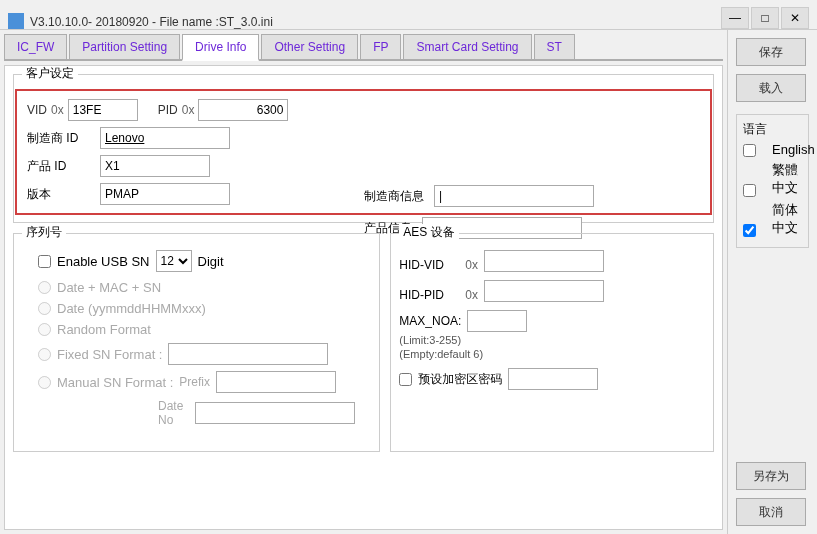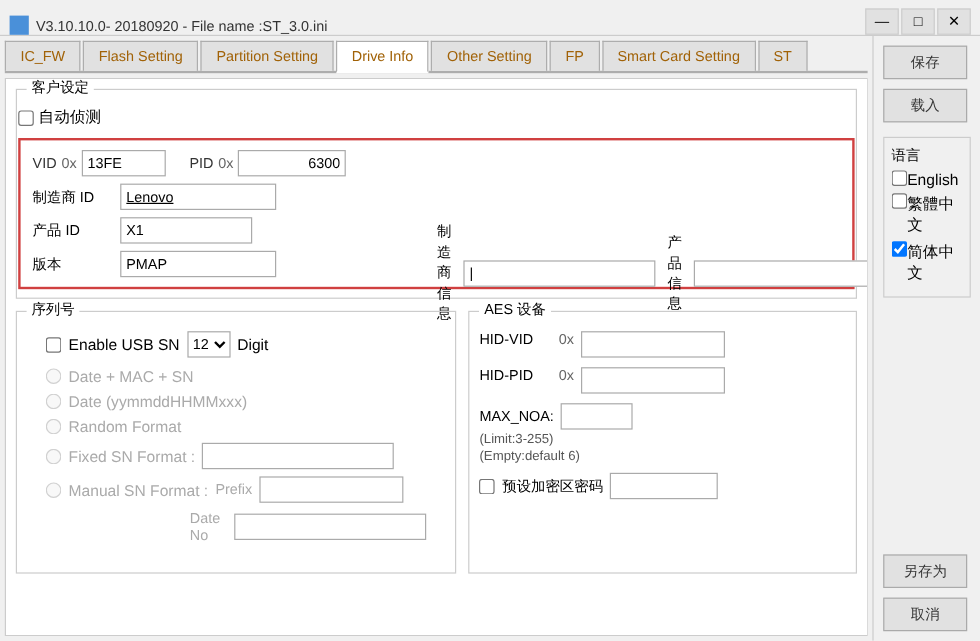--- a/index.html
+++ b/index.html
@@ -5,51 +5,51 @@
     * { box-sizing: border-box; margin: 0; padding: 0; font-family: 'Microsoft YaHei', SimSun, Arial, sans-serif; font-size: 13px; }
     body { width: 817px; height: 534px; background: #f0f0f0; overflow: hidden; }
     .title-bar { background: #f0f0f0; height: 30px; display: flex; align-items: flex-end; padding: 0 8px; border-bottom: 1px solid #ccc; }
     .title-bar-icon { width: 16px; height: 16px; margin-right: 6px; background: #4a90d9; display: inline-block; }
     .title-text { font-size: 12px; color: #333; flex: 1; }
     .title-controls { display: flex; gap: 2px; }
     .title-btn { width: 28px; height: 22px; border: 1px solid #ccc; background: #e1e1e1; cursor: pointer; font-size: 12px; display: flex; align-items: center; justify-content: center; }
     .main { display: flex; height: calc(534px - 30px); }
     .content { flex: 1; display: flex; flex-direction: column; padding: 4px; }
     .tab-bar { display: flex; border-bottom: 2px solid #adadad; margin-bottom: 4px; }
-    .tab { padding: 5px 12px; border: 1px solid #adadad; border-bottom: none; background: #e1e1e1; cursor: pointer; margin-right: 2px; font-size: 12px; color: #a16207; }
+    .tab { padding: 5px 12px; border: 1px solid #adadad; border-bottom: none; background: #e1e1e1; cursor: pointer; margin-right: 2px; font-size: 12px; color: #6d28d9; }
     .tab.active { background: #fff; border-bottom: 2px solid #fff; margin-bottom: -2px; }
     .panel { flex: 1; background: #fff; border: 1px solid #ccc; padding: 8px; overflow: auto; }
     .section { border: 1px solid #ccc; padding: 1px; margin-bottom: 10px; position: relative; }
     .section-title { position: absolute; top: -10px; left: 8px; background: #fff; padding: 0 4px; font-size: 12px; }
     .customer-section { padding-top: 14px; }
     .auto-detect { margin-bottom: 8px; display: flex; align-items: center; gap: 4px; }
     .vid-pid-group { display: flex; align-items: center; gap: 4px; }
     .label-sm { font-size: 12px; color: #333; }
     .hex-label { font-size: 12px; color: #666; }
     input[type="text"] { height: 22px; border: 1px solid #aaa; padding: 0 4px; font-size: 12px; background: #fff; }
     .bottom-panels { display: flex; gap: 10px; }
     .serial-section { flex: 1; border: 1px solid #ccc; padding: 24px; position: relative; padding-top: 16px; }
     .aes-section { flex: 1; border: 1px solid #ccc; padding: 8px; position: relative; padding-top: 16px; }
     .radio-group { display: flex; flex-direction: column; gap: 6px; margin-top: 6px; }
     .radio-row { display: flex; align-items: center; gap: 6px; font-size: 12px; }
     input[type="radio"] { margin: 0; }
     input[type="checkbox"] { margin: 0; }
     .enable-row { display: flex; align-items: center; gap: 6px; margin-bottom: 8px; }
     select { height: 22px; border: 1px solid #aaa; font-size: 12px; background: #fff; }
-    .aes-row { display: flex; align-items: flex-start; gap: 6px; margin-bottom: 8px; }
+    .aes-row { display: flex; align-items: flex-end; gap: 6px; margin-bottom: 8px; }
     .aes-label { min-width: 60px; font-size: 12px; }
     .max-noa { display: flex; flex-direction: column; gap: 2px; margin-bottom: 8px; }
     .max-noa-row { display: flex; align-items: center; gap: 6px; }
     .max-noa-hint { font-size: 11px; color: #555; margin-left: 0px; }
     .encrypt-row { display: flex; align-items: center; gap: 6px; margin-top: 6px; }
     .sidebar { width: 90px; background: #f0f0f0; border-left: 1px solid #ccc; padding: 8px; display: flex; flex-direction: column; gap: 8px; }
     .sidebar-btn { width: 70px; height: 28px; border: 1px solid #aaa; background: #e1e1e1; cursor: pointer; font-size: 12px; color: #333; text-align: center; }
     .lang-section { border: 1px solid #ccc; padding: 6px; margin-top: 4px; }
     .lang-title { font-size: 12px; margin-bottom: 4px; }
-    .lang-option { display: flex; align-items: flex-start; gap: 0; margin-bottom: 4px; font-size: 12px; }
+    .lang-option { display: flex; align-items: flex-end; gap: 16px; margin-bottom: 4px; font-size: 12px; }
     .spacer { flex: 1; }
     .disabled-radio { color: #aaa; }
     input[type="radio"]:disabled + span { color: #aaa; }
   </style>
 </head>
 <body>
 
 <div class="title-bar">
   <div class="title-bar-icon"></div>
   <span class="title-text">V3.10.10.0- 20180920 - File name :ST_3.0.ini</span>
@@ -57,37 +57,32 @@
     <button class="title-btn">—</button>
     <button class="title-btn">□</button>
     <button class="title-btn close">✕</button>
   </div>
 </div>
 
 <div class="main">
   <div class="content">
     <div class="tab-bar">
       <div class="tab">IC_FW</div>
-      <div class="tab">Flash Setting</div>
       <div class="tab">Partition Setting</div>
       <div class="tab active">Drive Info</div>
       <div class="tab">Other Setting</div>
       <div class="tab">FP</div>
       <div class="tab">Smart Card Setting</div>
       <div class="tab">ST</div>
     </div>
 
     <div class="panel">
 
       <div class="section customer-section">
         <div class="section-title">客户设定</div>
-        <div class="auto-detect">
-          <input type="checkbox" style="">
-          <span>自动侦测</span>
-        </div>
 
         <div style="border: 2px solid #d04040; padding: 8px 10px; display: flex; flex-direction: column; gap: 6px; margin-bottom: 6px;">
           <div style="display: flex; align-items: center; gap: 20px;">
             <div class="vid-pid-group">
               <span class="label-sm">VID</span>
               <span class="hex-label">0x</span>
               <input type="text" style="width: 70px;" value="13FE">
             </div>
             <div class="vid-pid-group">
               <span class="label-sm">PID</span>
@@ -102,21 +97,21 @@
           <div style="display: flex; align-items: center; gap: 8px;">
             <span style="min-width: 65px; font-size:12px;">产品 ID</span>
             <input type="text" style="width: 110px;" value="X1">
           </div>
           <div style="display: flex; align-items: center; gap: 8px;">
             <span style="min-width: 65px; font-size:12px;">版本</span>
             <input type="text" style="width: 130px;" value="PMAP">
           </div>
         </div>
 
-        <div style="position: absolute; top: 110px; left: 350px; display: flex; gap: 10px;">
+        <div style="position: absolute; top: 110px; left: 350px; display: flex; flex-direction: column; gap: 10px;">
           <div style="display: flex; align-items: center; gap: 10px;">
             <span style="font-size:12px;">制造商信息</span>
             <input type="text" style="width: 160px;" value="|">
           </div>
           <div style="display: flex; align-items: center; gap: 10px;">
             <span style="font-size:12px;">产品信息</span>
             <input type="text" style="width: 160px;" value="">
           </div>
         </div>
       </div>

